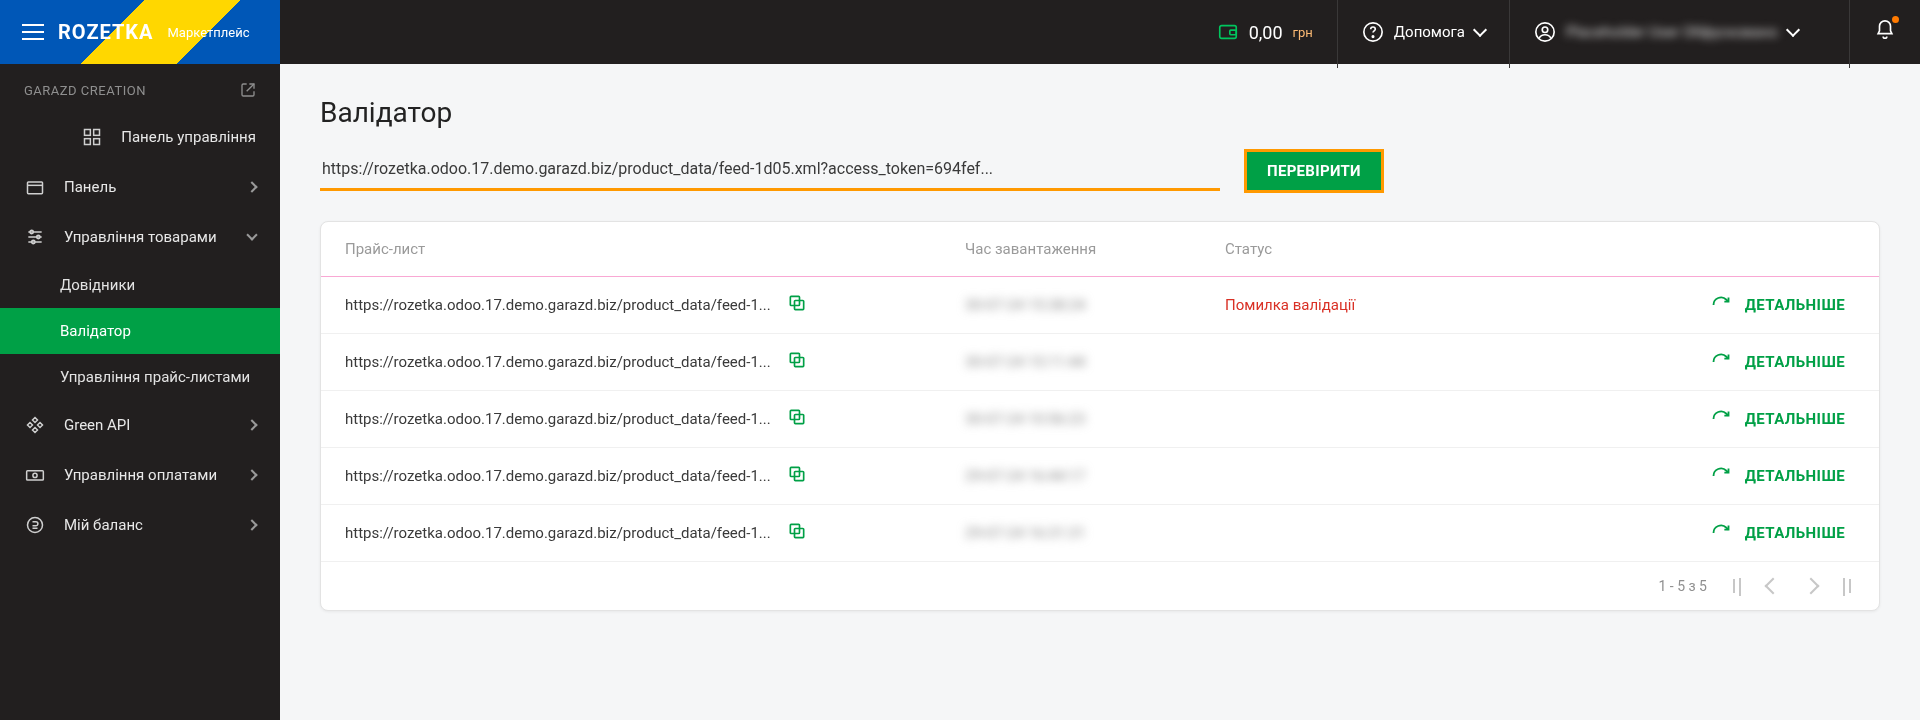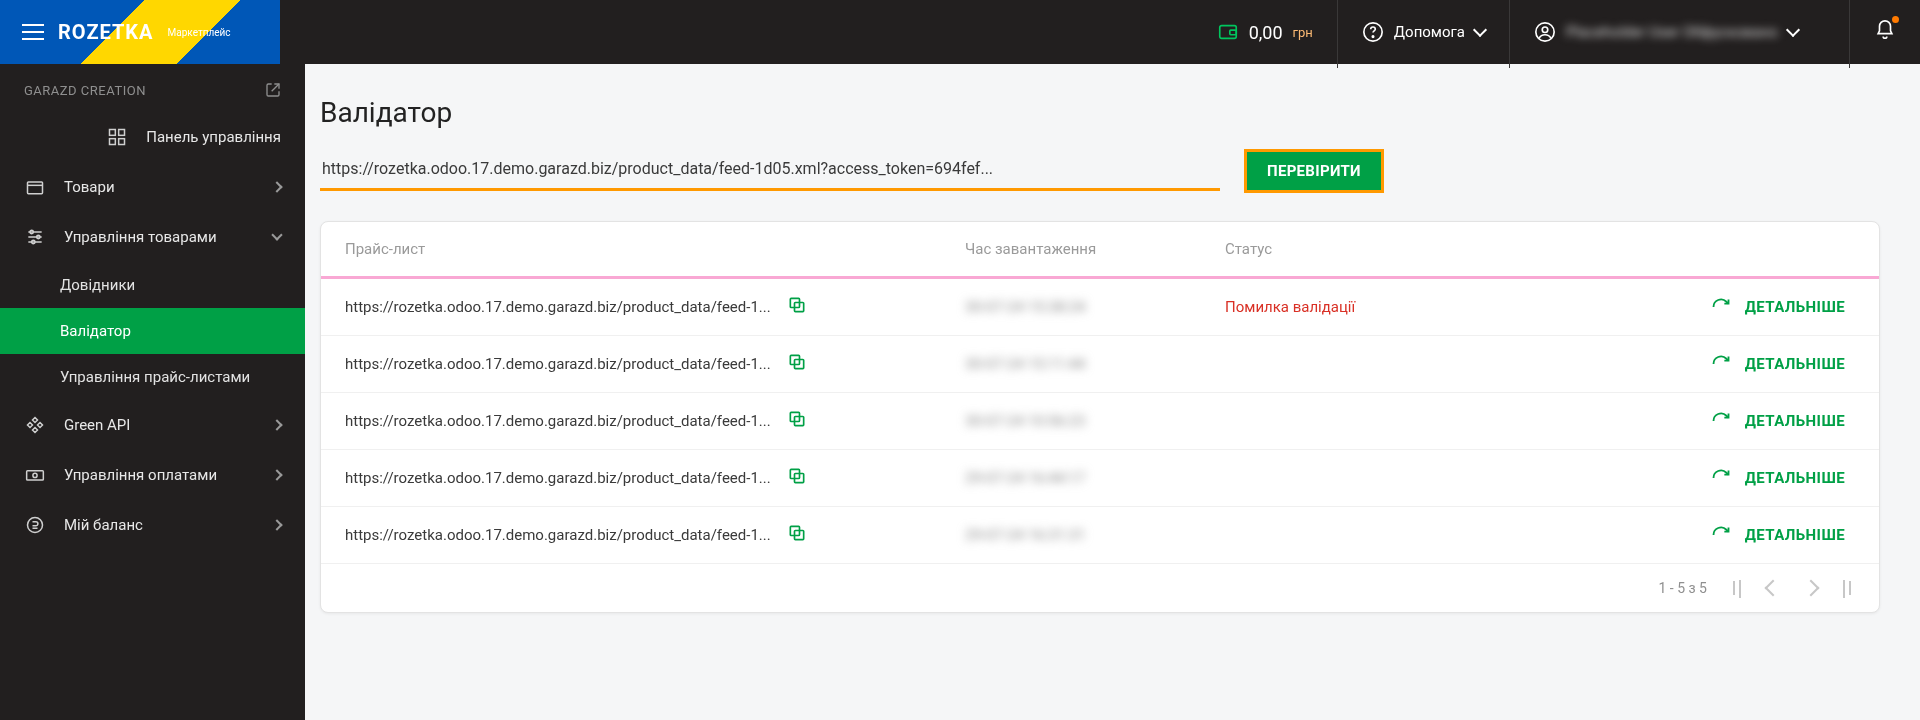--- a/index.html
+++ b/index.html
@@ -6,50 +6,50 @@
   body { background: #f5f6f7; width: 1920px; height: 720px; overflow: hidden; transform-origin: top left; }
 
   
   .topbar { height: 64px; background: #221f1f; display: flex; align-items: center; color: #fff; position: relative; }
   .brand  { width: 280px; height: 64px; display: flex; align-items: center; padding-left: 22px; gap: 14px;
             background: linear-gradient(135deg,#0057b7 0 42%,#ffd700 42% 70%,#0057b7 70%); }
   .brand .hamb { width: 22px; height: 16px; position: relative; }
   .brand .hamb span,.brand .hamb span::before,.brand .hamb span::after{content:"";position:absolute;left:0;width:22px;height:2px;background:#fff;}
   .brand .hamb span{top:7px;} .brand .hamb span::before{top:-7px;} .brand .hamb span::after{top:7px;}
   .brand .logo { font-weight:700; font-size:20px; letter-spacing:1px; }
-  .brand .sub  { font-size:10px; font-weight:400; }
+  .brand .sub  { font-size:13px; font-weight:400; }
   .top-spacer { flex: 1; }
   .top-sec { display:flex; align-items:center; gap:10px; padding:0 24px; height:72px; border-left:1px solid #3a3838; font-size:15px; }
   .top-sec.balance { border-left:none; }
   .top-sec svg { flex:none; }
   .chev { width:10px;height:10px;border-right:2px solid #fff;border-bottom:2px solid #fff;transform:rotate(45deg);margin-top:-4px; }
   .bell-wrap { position:relative; }
   .bell-dot { position:absolute;top:-3px;right:-3px;width:7px;height:7px;border-radius:50%;background:#ff7a00; }
   .user-name { filter: blur(4px); color:#d8d8d8; }
 
   
-  .sidebar { position:absolute;left:0;top:64px;bottom:0;width:305px;background:#221f1f;color:#cfcfcf;overflow:hidden; }
+  .sidebar { position:absolute;left:0;top:64px;bottom:0;width:280px;background:#221f1f;color:#cfcfcf;overflow:hidden; }
   .sb-org  { display:flex;align-items:center;justify-content:space-between;padding:18px 24px 14px;font-size:13px;letter-spacing:.5px;color:#8f8f8f; }
   .sb-item { display:flex;align-items:center;gap:18px;padding:14px 24px;font-size:15px;cursor:pointer;color:#e7e7e7;justify-content:flex-end; }
   .sb-item .arrow { margin-left:auto;width:8px;height:8px;border-right:2px solid #9a9a9a;border-bottom:2px solid #9a9a9a;transform:rotate(-45deg); }
   .sb-item.open .arrow { transform:rotate(45deg);margin-top:-4px; }
   .sb-sub  { padding:14px 24px 14px 60px;font-size:15px;color:#e2e2e2;cursor:pointer; }
   .sb-sub.active { background:#00a046;color:#fff; }
   .ico { width:22px;height:22px;flex:none;display:inline-flex;align-items:center;justify-content:center; }
 
   
   .main { position:absolute;left:280px;right:0;top:64px;bottom:0;padding:32px 40px;overflow:auto; }
   h1 { font-size:28px;font-weight:400;color:#222;margin-bottom:20px; }
   .url-row { display:flex;align-items:center;gap:24px;margin-bottom:28px; }
   .url-input { flex:0 0 900px;padding:8px 2px 10px;border:none;border-bottom:3px solid #ff9900;font-size:16px;color:#3a3a3a;background:transparent;outline:none; text-overflow:ellipsis;white-space:nowrap;overflow:hidden;}
   .check-btn { background:#00a046;color:#fff;border:3px solid #ff9900;padding:10px 20px;font-size:15px;font-weight:700;letter-spacing:.3px;cursor:pointer; }
 
   .card { background:#fff;border:1px solid #e3e3e3;border-radius:8px;box-shadow:0 1px 3px rgba(0,0,0,.06);padding:0; }
   .thead,.trow { display:grid;grid-template-columns: 620px 260px 290px 330px;align-items:center; }
-  .thead { padding:18px 24px;border-bottom:3px solid #f9a8d4;color:#9a9a9a;font-size:15px; }
+  .thead { padding:18px 24px;border-bottom:1px solid #f9a8d4;color:#9a9a9a;font-size:15px; }
   .trow  { padding:16px 24px;border-bottom:1px solid #f0f0f0;font-size:15px;color:#3a3a3a; }
   .trow:last-of-type { border-bottom:none; }
   .feed-cell { display:flex;align-items:center;gap:16px;min-width:0; }
   .feed-url  { overflow:hidden;text-overflow:ellipsis;white-space:nowrap; }
   .copy-ico  { flex:none;color:#00a046;cursor:pointer; }
   .time-blur { filter: blur(5px); color:#888; }
   .status-err{ color:#d93025; }
   .detail-cell{ display:flex;align-items:center;gap:14px;color:#00a046;font-weight:700;font-size:15px;letter-spacing:.4px;justify-self:end;cursor:pointer; }
   .refresh-ico{ color:#00a046; }
 
@@ -134,21 +134,21 @@
     <span>Панель управління</span>
   </div>
 
   <div class="sb-item">
     <span class="ico">
         <svg width="20" height="20" viewBox="0 0 24 24" fill="none" stroke="#cfcfcf" stroke-width="1.8">
           <rect x="3" y="6" width="18" height="14" rx="1"></rect>
           <path d="M3 10h18"></path>
         </svg>
       </span>
-    <span>Товари</span>
+    <span>Панель</span>
     <span class="arrow"></span>
   </div>
 
   <div class="sb-item open">
     <span class="ico">
         <svg width="20" height="20" viewBox="0 0 24 24" fill="none" stroke="#cfcfcf" stroke-width="1.8">
           <path d="M4 6h16M4 12h16M4 18h16"></path>
           <circle cx="8" cy="6" r="2"></circle>
           <circle cx="16" cy="12" r="2"></circle>
           <circle cx="10" cy="18" r="2"></circle>

